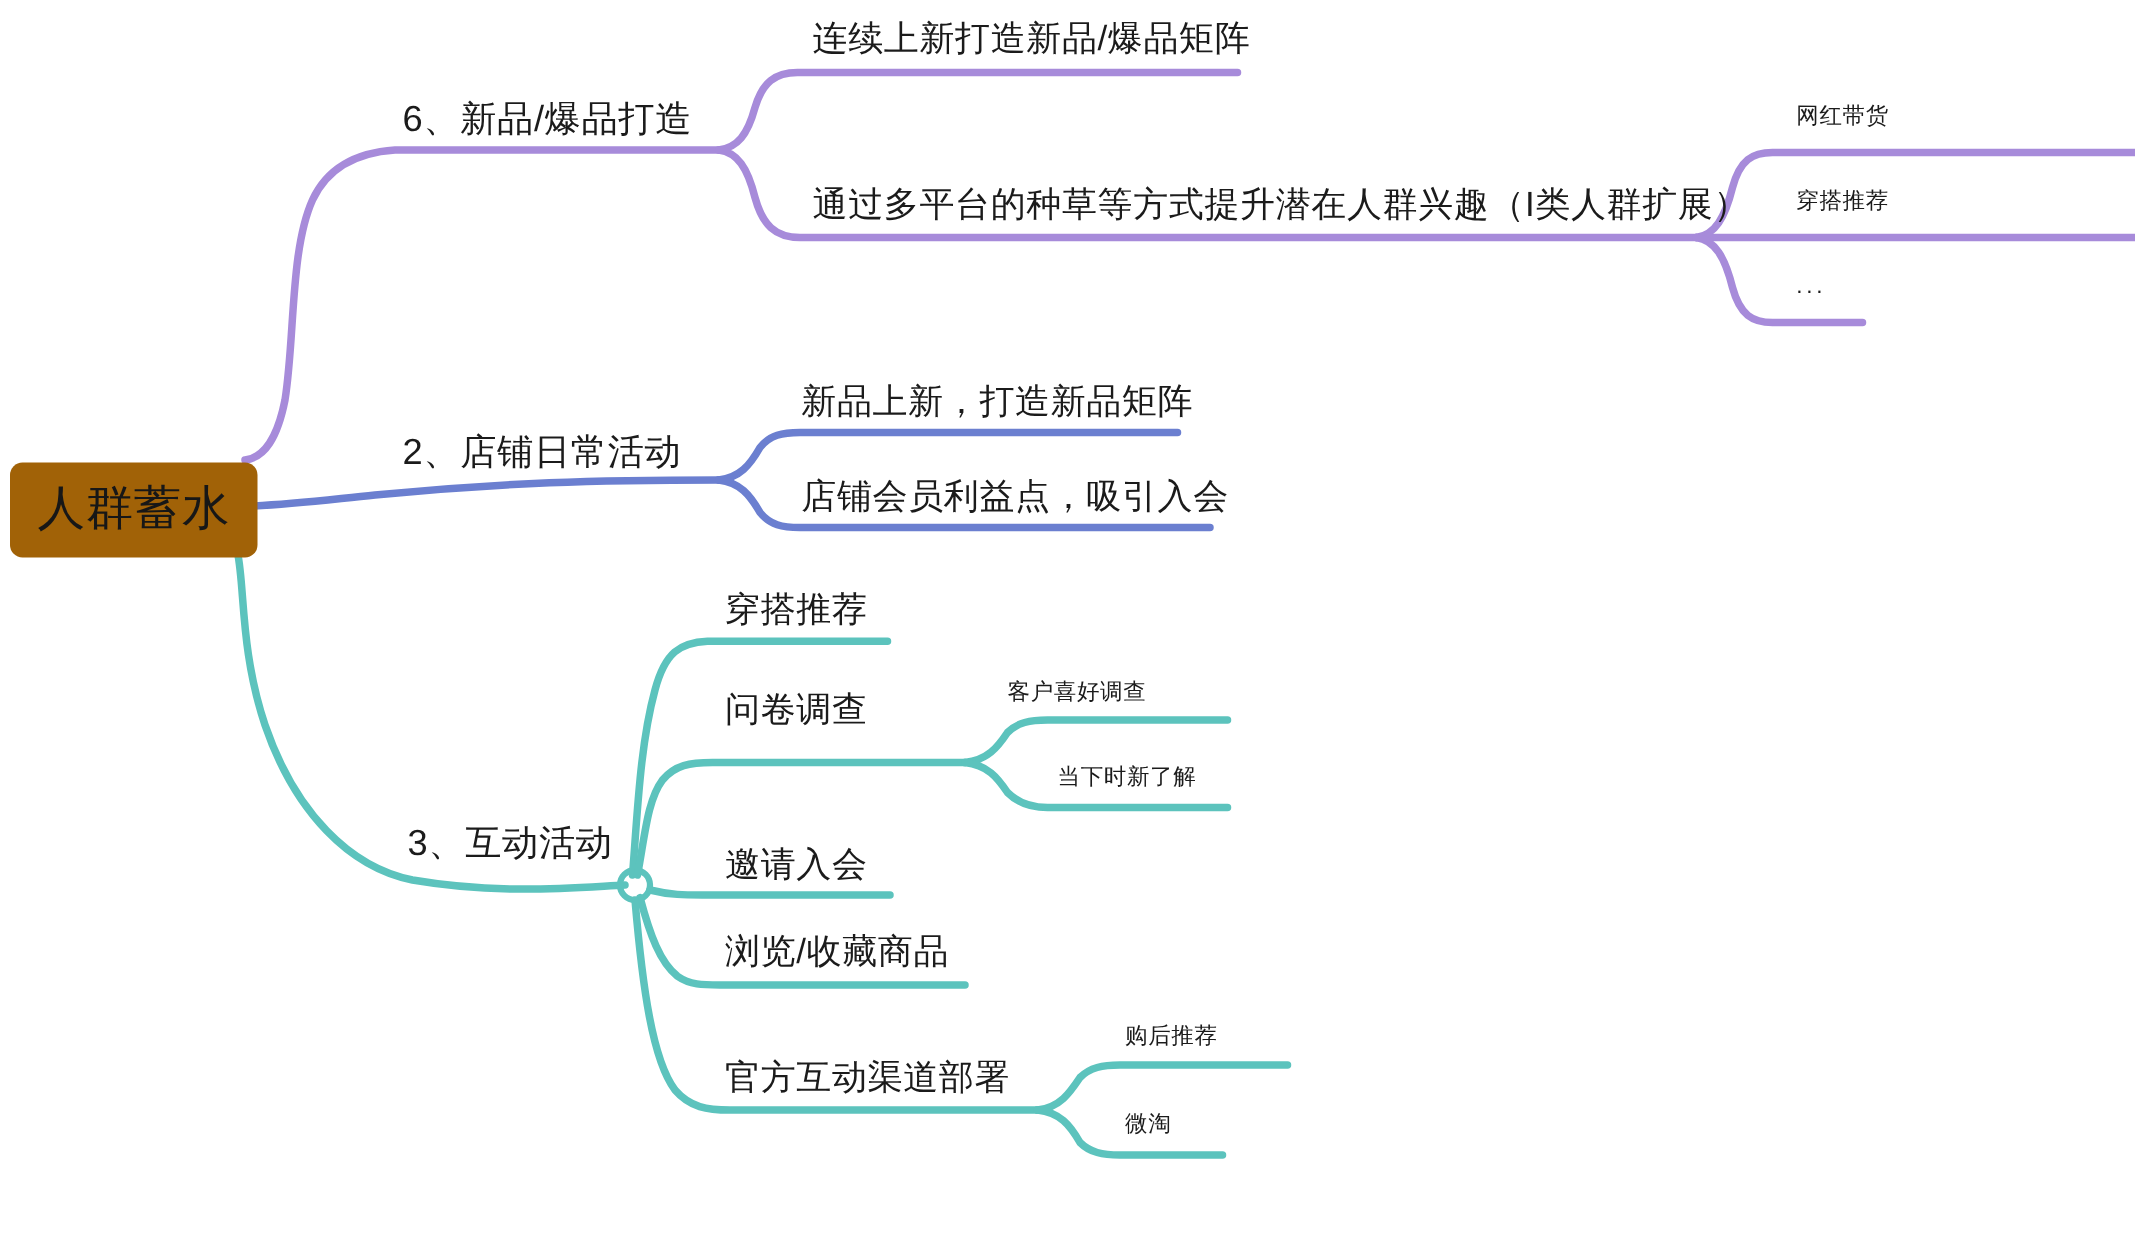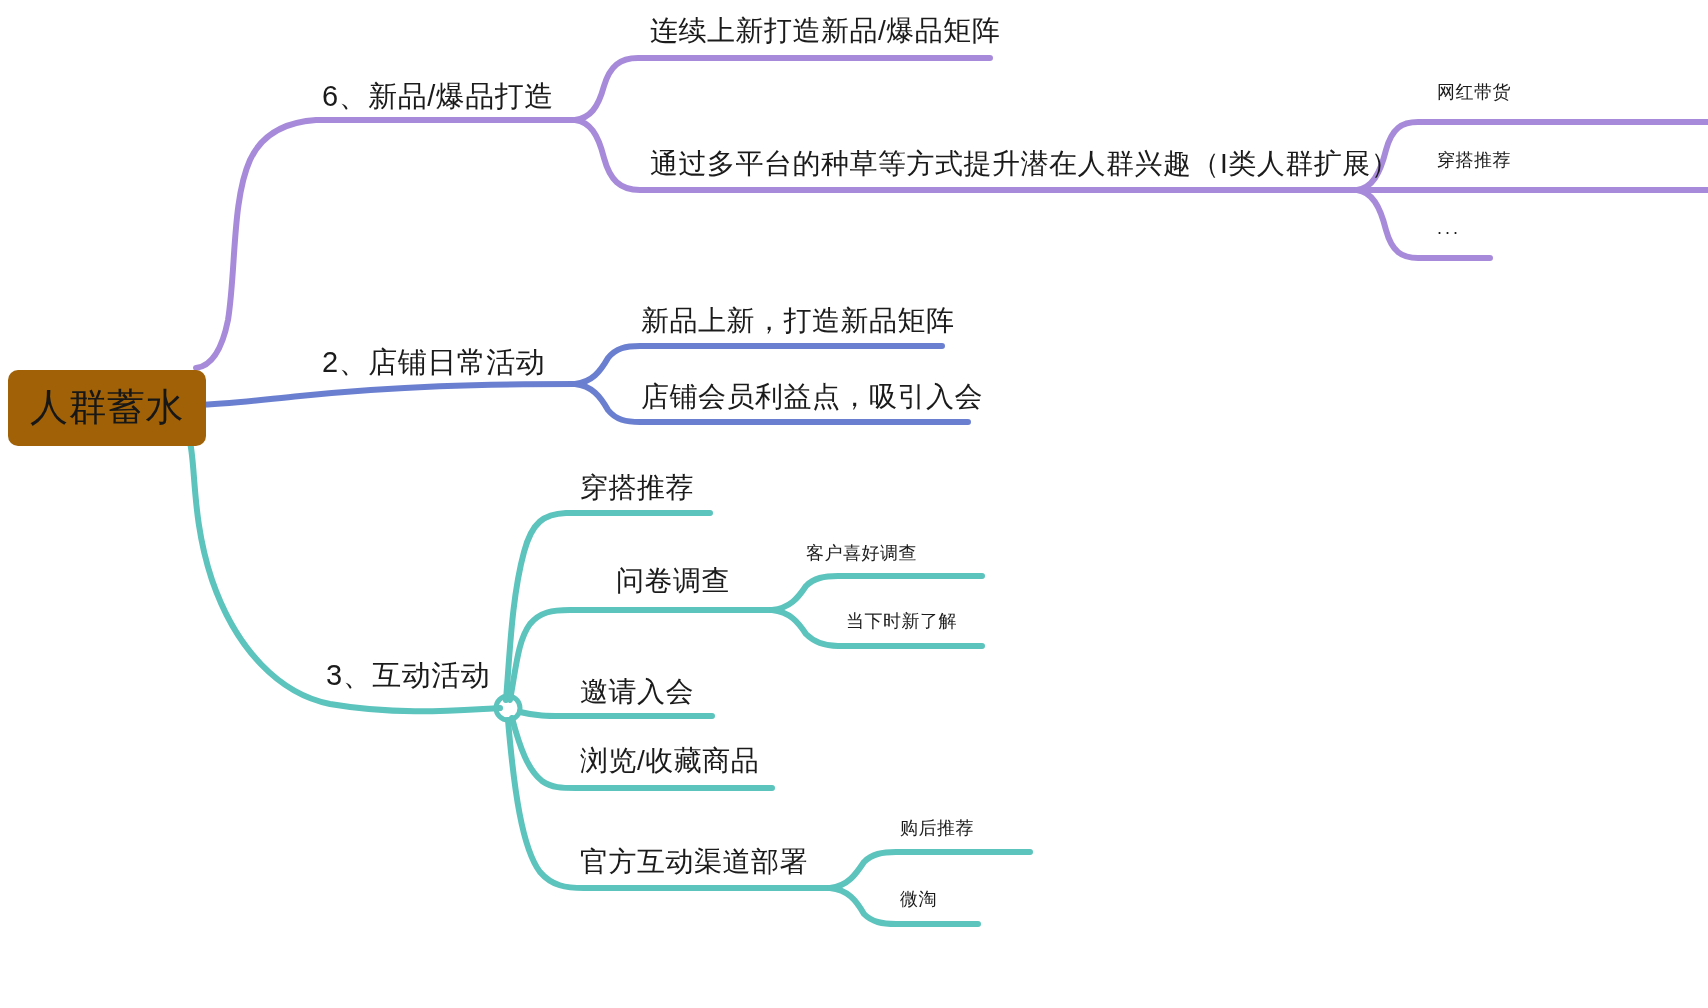--- a/index.html
+++ b/index.html
@@ -94,21 +94,21 @@
   <div class="node lvl1" style="left:322px;top:348px;">2、店铺日常活动</div>
 
   <div class="node lvl2" style="left:641px;top:307px;">新品上新，打造新品矩阵</div>
 
   <div class="node lvl2" style="left:641px;top:383px;">店铺会员利益点，吸引入会</div>
 
   <div class="node lvl1" style="left:326px;top:661px;">3、互动活动</div>
 
   <div class="node lvl2" style="left:580px;top:474px;">穿搭推荐</div>
 
-  <div class="node lvl2" style="left:580px;top:567px;margin-left:36px;">问卷调查</div>
+  <div class="node lvl2" style="left:580px;top:554px;">问卷调查</div>
 
   <div class="node lvl3" style="left:806px;top:544px;">客户喜好调查</div>
 
   <div class="node lvl3" style="left:806px;top:612px;margin-left:40px;">当下时新了解</div>
 
   <div class="node lvl2" style="left:580px;top:678px;">邀请入会</div>
 
   <div class="node lvl2" style="left:580px;top:747px;">浏览/收藏商品</div>
 
   <div class="node lvl2" style="left:580px;top:848px;">官方互动渠道部署</div>

